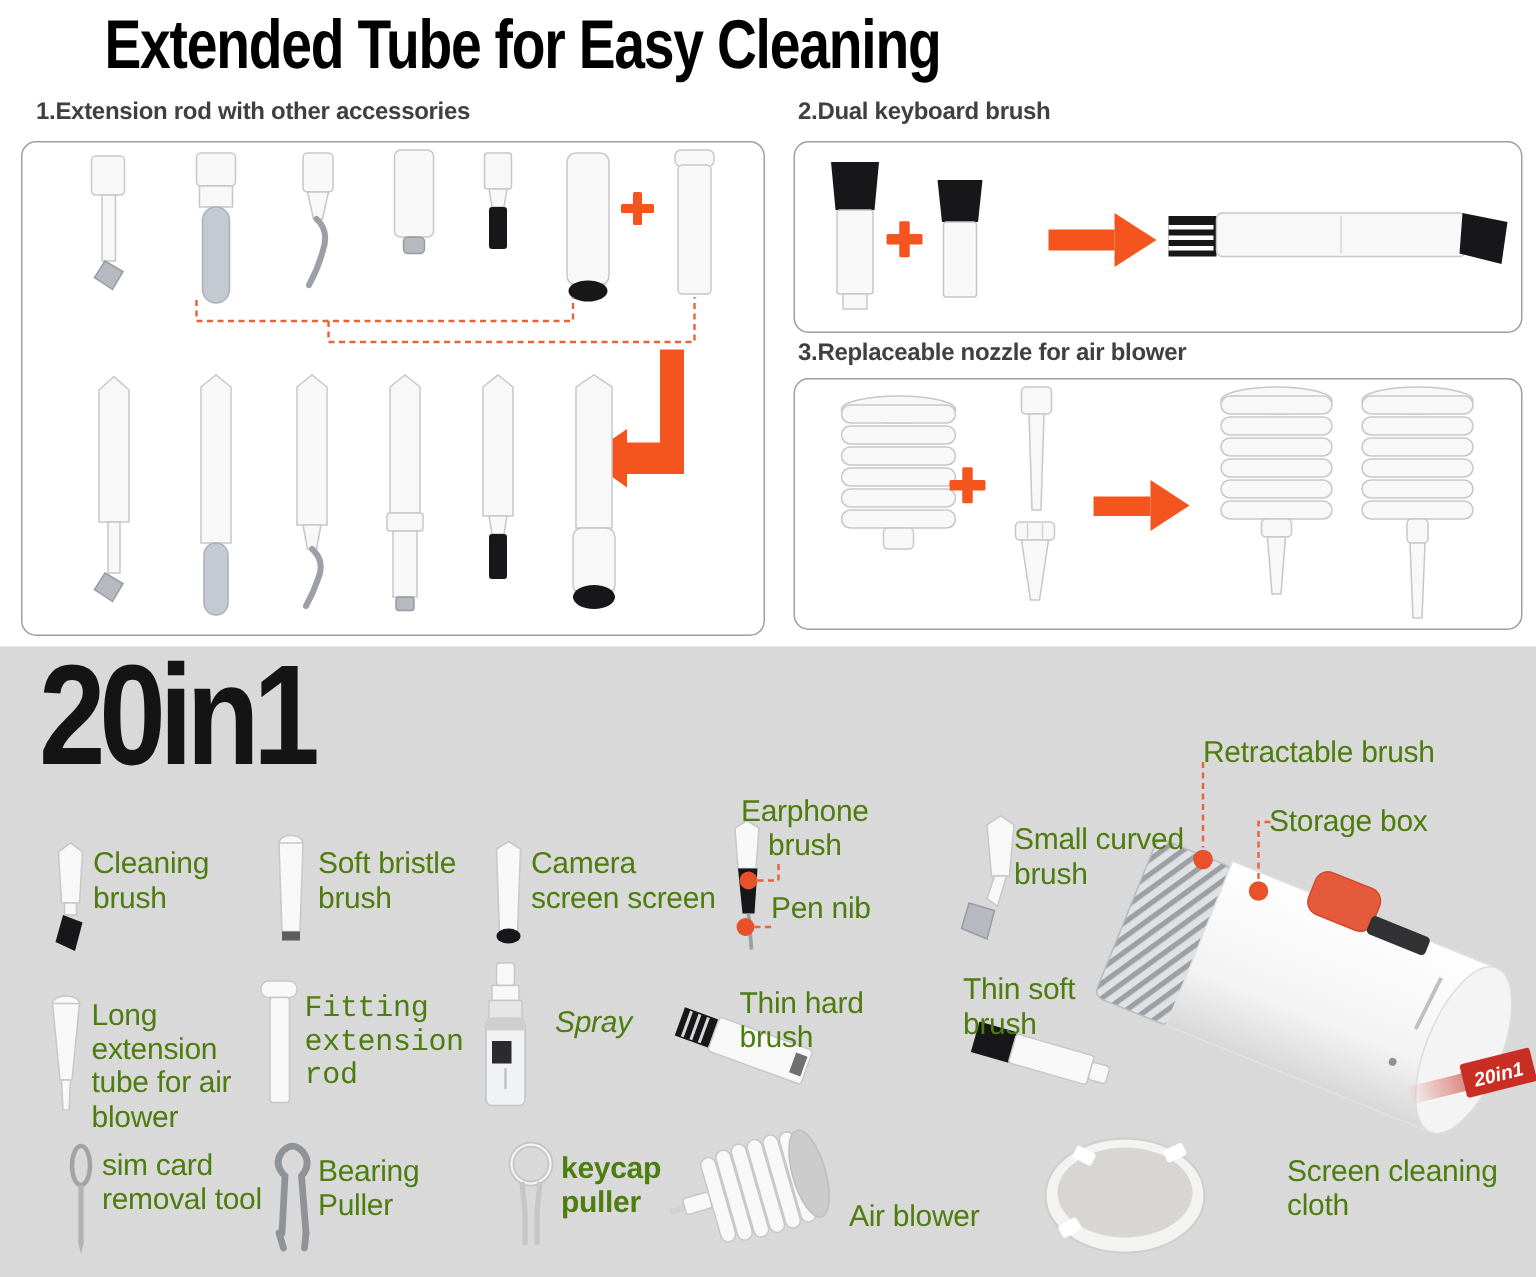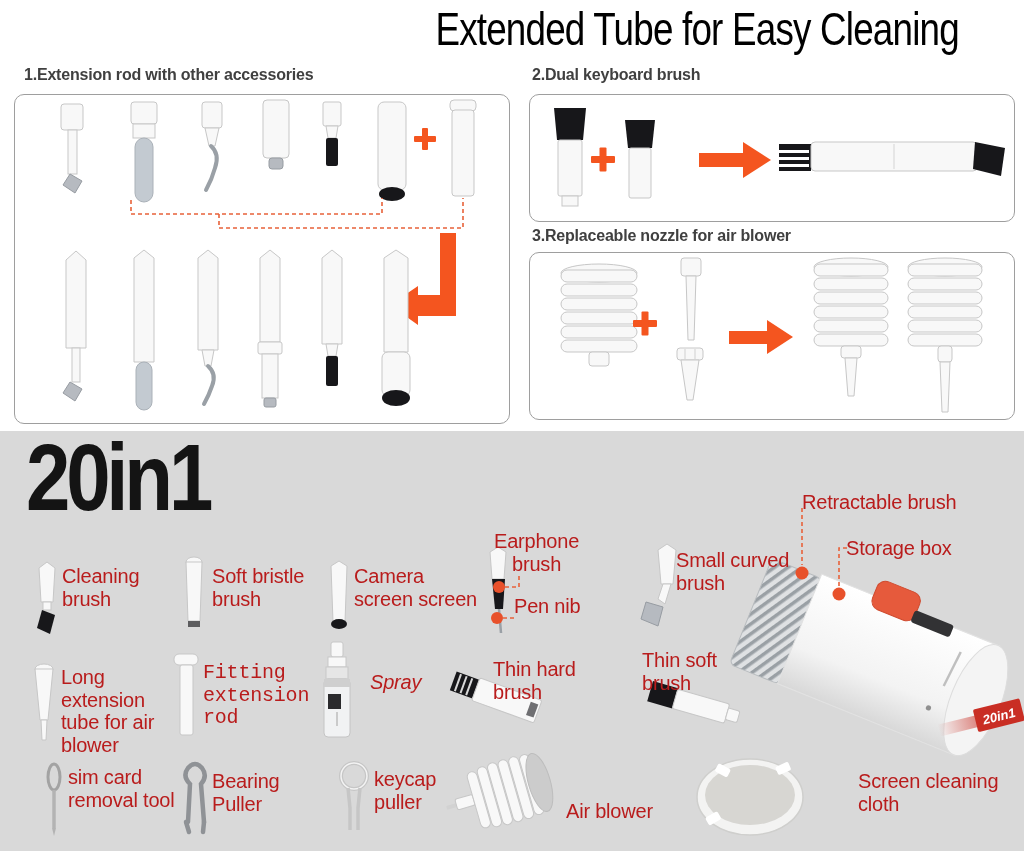--- a/index.html
+++ b/index.html
@@ -1,23 +1,23 @@
 <!DOCTYPE html>
 <html><head>
 <meta charset="utf-8">
 <style>
   html,body{margin:0;padding:0;}
   body{width:1024px;height:851px;background:#ffffff;font-family:"Liberation Sans",sans-serif;position:relative;overflow:hidden;}
-  h1.title{position:absolute;top:2px;left:0;width:1024px;margin:0;text-align:right;font-size:46px;font-weight:400;color:#000;letter-spacing:-1px;}
+  h1.title{position:absolute;top:2px;left:0;width:1024px;margin:0;text-align:left;font-size:46px;font-weight:700;color:#000;letter-spacing:-1px;}
   h1.title span{display:inline-block;transform:scaleX(0.8);transform-origin:center;}
   .sec-label{position:absolute;font-size:16px;font-weight:bold;color:#404040;letter-spacing:-0.2px;}
   .panel{position:absolute;background:#fff;border:1.6px solid #9e9e9e;border-radius:10px;box-sizing:border-box;}
   .gray-area{position:absolute;left:0;top:431px;width:1024px;height:420px;background:#d9d9d9;}
   .badge20{position:absolute;left:26px;top:428px;font-size:95px;font-weight:900;color:#141414;letter-spacing:-5px;transform:scaleX(0.84);transform-origin:left top;line-height:1.05;}
-  .lbl{position:absolute;font-size:20px;line-height:1.13;color:#b91c1c;white-space:pre-line;letter-spacing:-0.2px;}
+  .lbl{position:absolute;font-size:20px;line-height:1.13;color:#4d7c0f;white-space:pre-line;letter-spacing:-0.2px;}
   svg{position:absolute;overflow:visible;}
   .tool{fill:#f8f8f8;stroke:#c7c7c7;stroke-width:1;}
   .toolsoft{fill:#c3cad1;stroke:#aab1b8;stroke-width:1;}
   .toolblack{fill:#17171a;stroke:none;}
   .toolgray{fill:#b6bac0;stroke:#979ca2;stroke-width:1;}
   .metal{fill:none;stroke:#9aa0a6;stroke-width:4;stroke-linecap:round;}
   .dash{fill:none;stroke:#e8623a;stroke-width:1.6;stroke-dasharray:4 3;}
   .orange{fill:#f4551f;}
   .dot{fill:#e8512b;}
 </style>
@@ -355,17 +355,17 @@
 rod</div>
 <div class="lbl" style="left:370px;top:671px;font-style:italic;">Spray</div>
 <div class="lbl" style="left:493px;top:658px;">Thin hard
 brush</div>
 <div class="lbl" style="left:642px;top:649px;">Thin soft
 brush</div>
 <div class="lbl" style="left:68px;top:766px;">sim card
 removal tool</div>
 <div class="lbl" style="left:212px;top:770px;">Bearing
 Puller</div>
-<div class="lbl" style="left:374px;top:768px;">keycap
+<div class="lbl" style="left:374px;top:768px;font-weight:bold;">keycap
 puller</div>
 <div class="lbl" style="left:566px;top:800px;">Air blower</div>
 <div class="lbl" style="left:858px;top:770px;">Screen cleaning
 cloth</div>
 
 </body></html>

